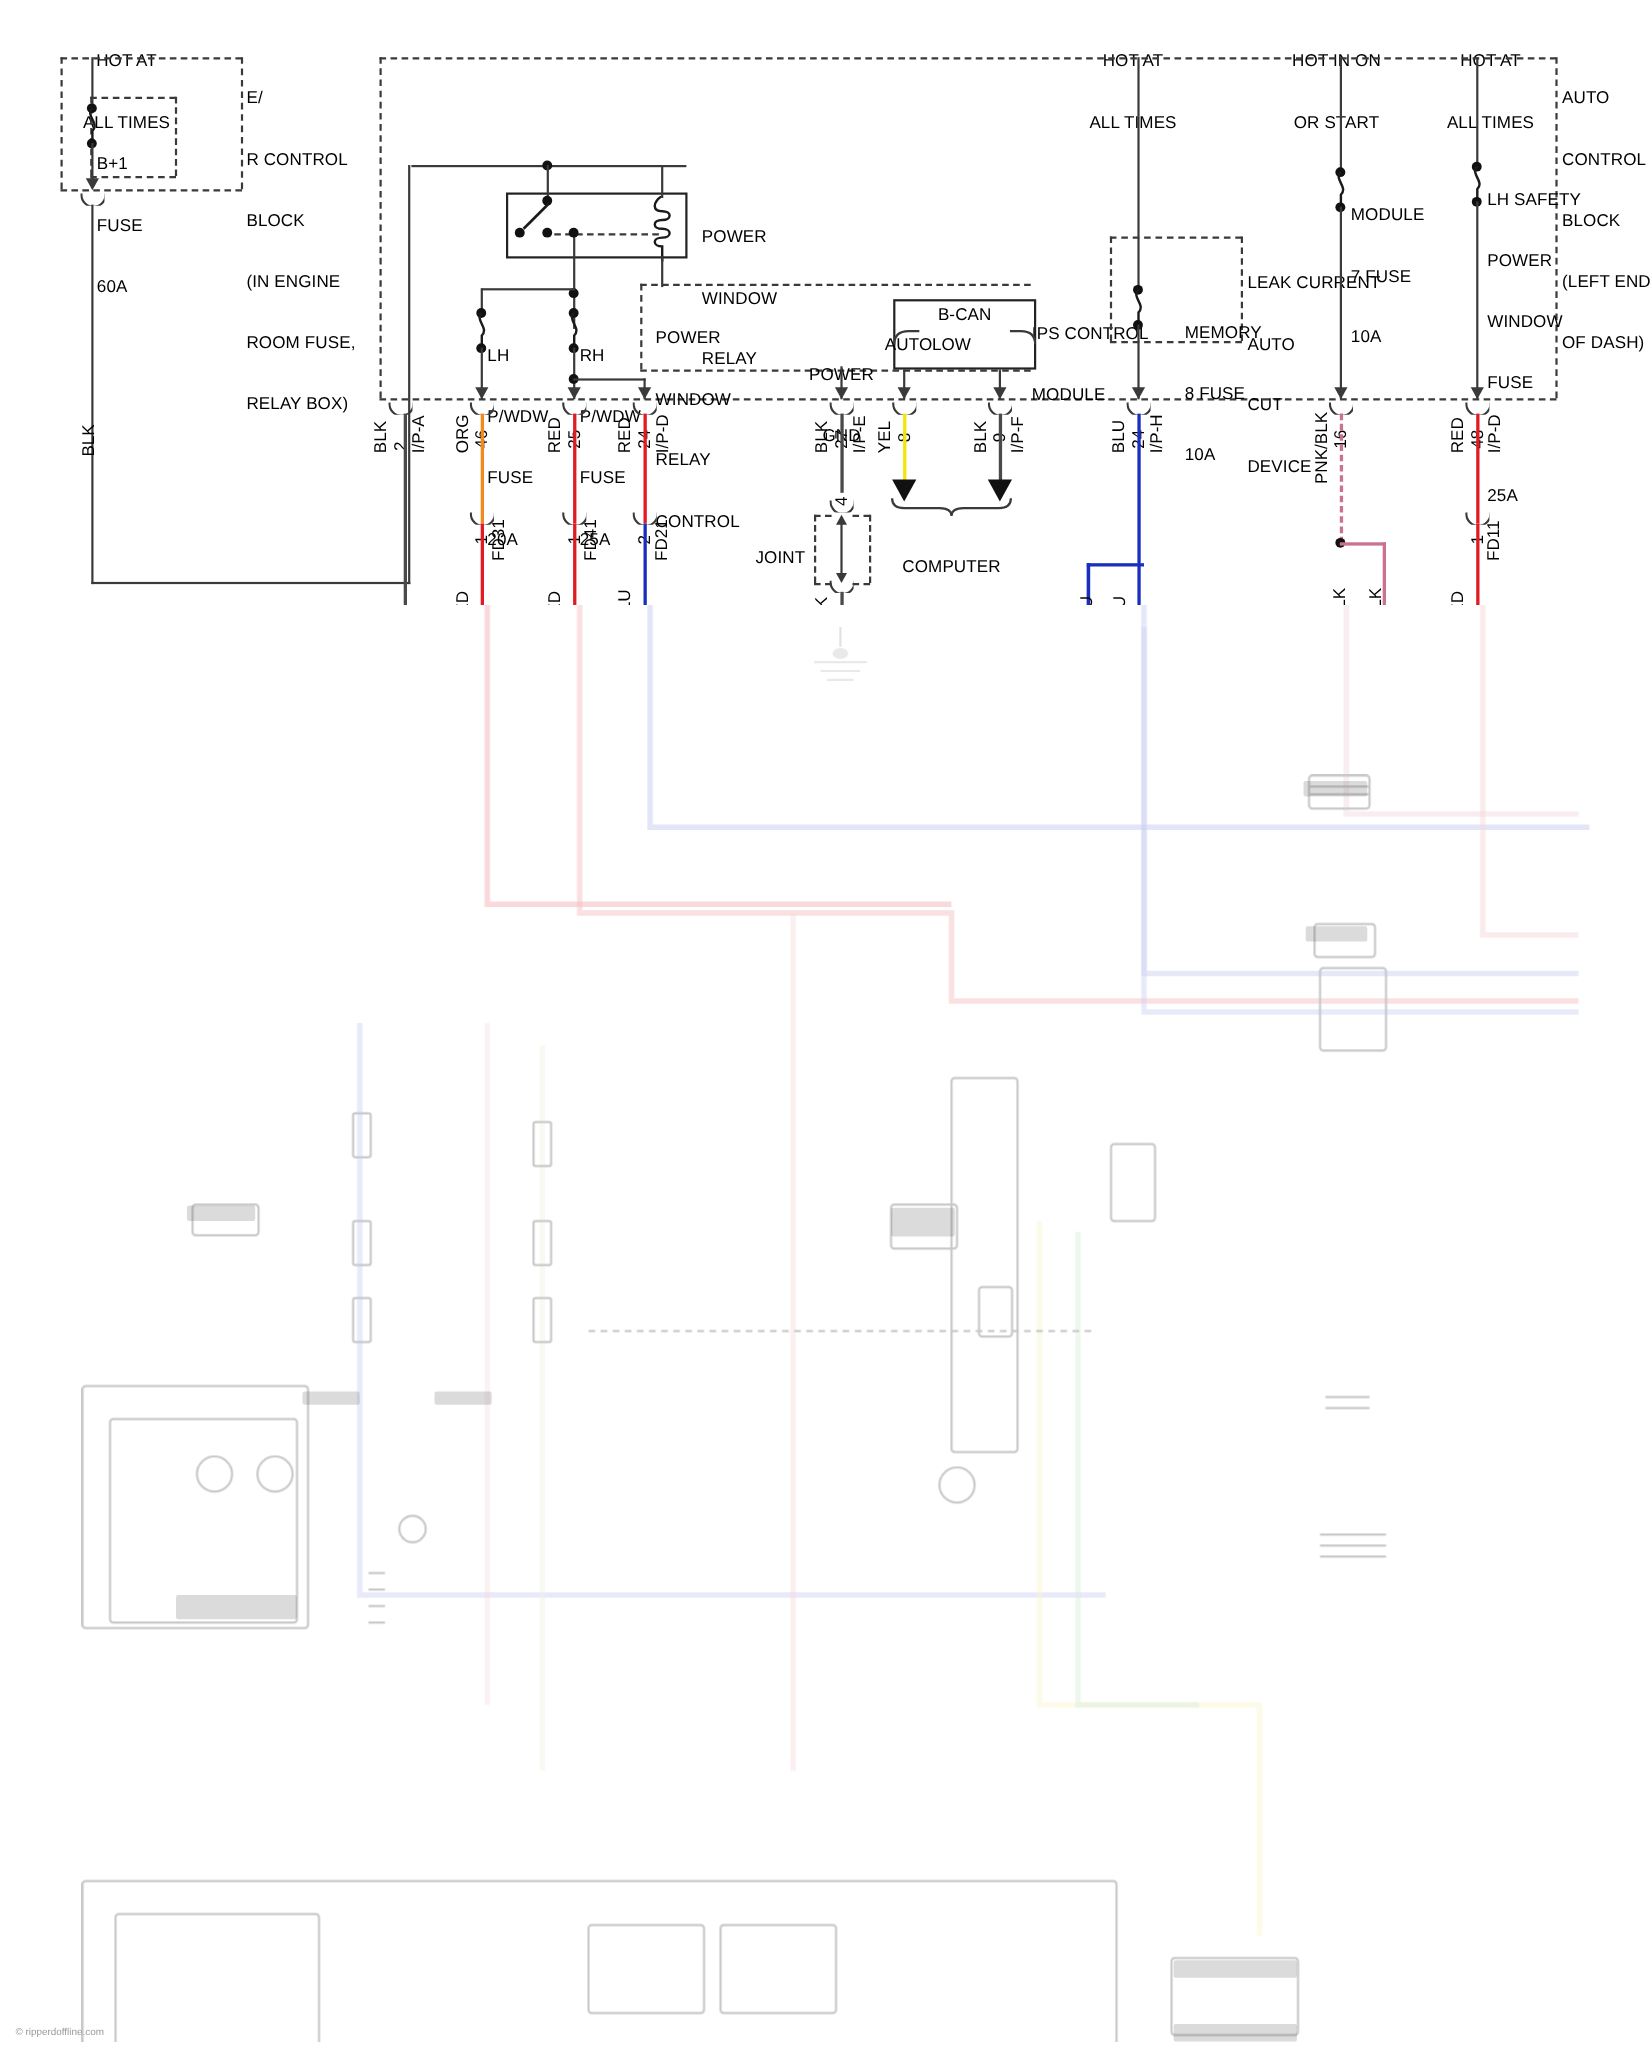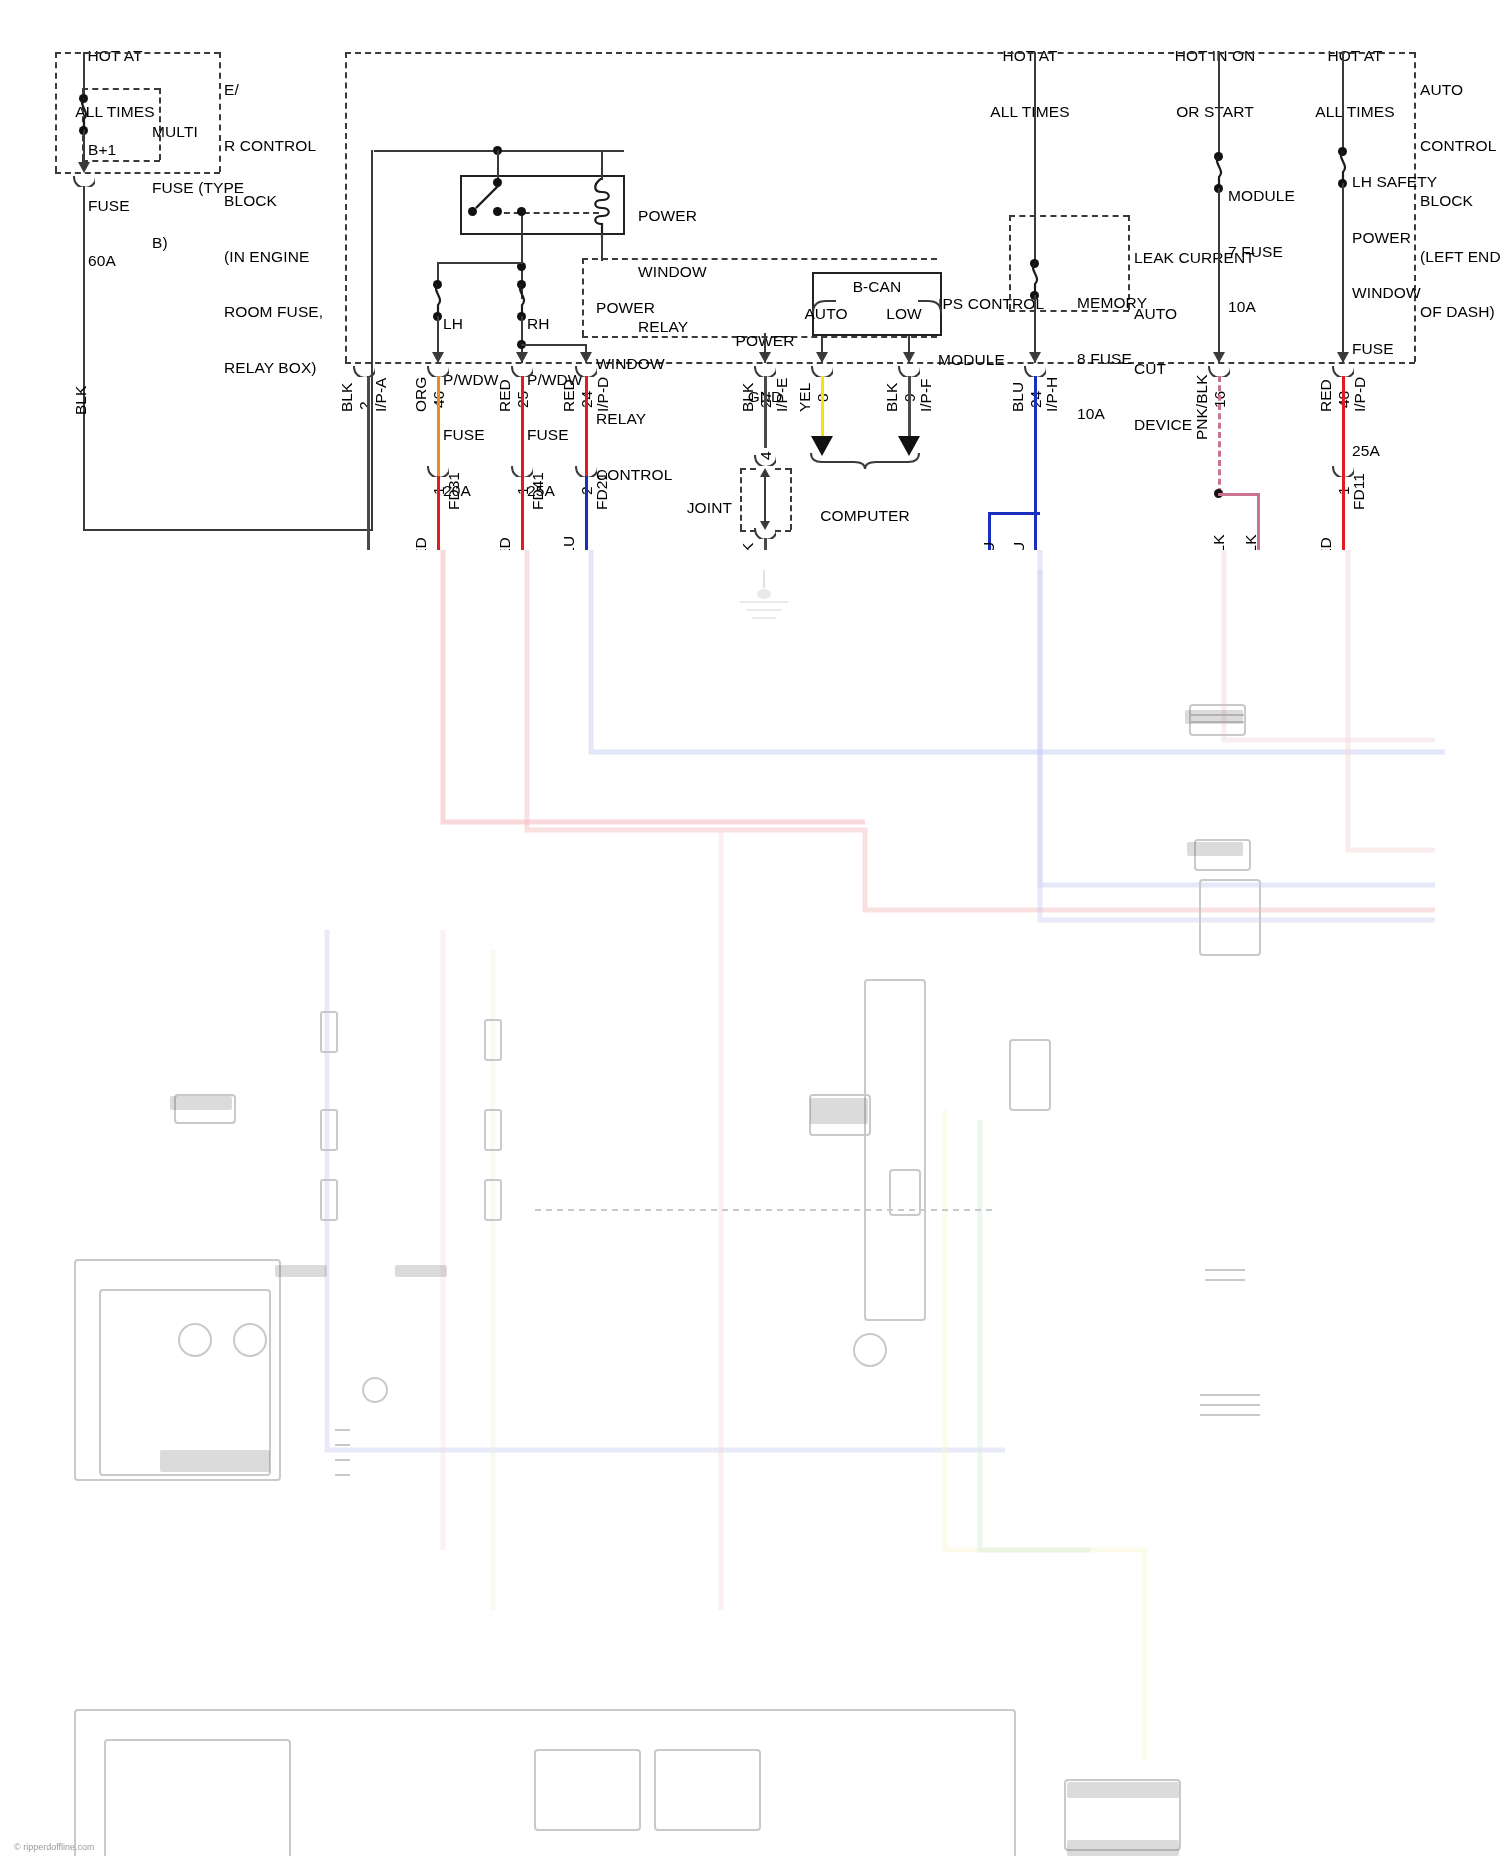--- a/index.html
+++ b/index.html
@@ -74,25 +74,20 @@
       <div>BLOCK</div>
       <div>(IN ENGINE</div>
       <div>ROOM FUSE,</div>
       <div>RELAY BOX)</div>
     </div>
 
     <div class="dash-h" style="left:82px;top:88px;width:78px;"></div>
     <div class="dash-v" style="left:82px;top:88px;height:72px;"></div>
     <div class="dash-h" style="left:82px;top:160px;width:78px;"></div>
     <div class="dash-v" style="left:159px;top:88px;height:72px;"></div>
-    <div class="lbl" style="left:152px;top:86px;">
-      <div>MULTI</div>
-      <div>FUSE (TYPE</div>
-      <div>B)</div>
-    </div>
 
     <div class="wire vw" style="left:83px;top:52px;height:46px;"></div>
     <div class="dot" style="left:79px;top:94px;"></div>
     <div class="fusez" style="left:76px;top:98px;">
       <svg width="16" height="34" viewBox="0 0 16 34">
           <path d="M8 0 C1 7, 15 14, 8 21 L8 34" fill="none" stroke="#1b1b1b" stroke-width="2.2"></path>
         </svg>
     </div>
     <div class="dot" style="left:79px;top:126px;"></div>
     <div class="wire vw" style="left:83px;top:130px;height:40px;"></div>
@@ -212,21 +207,21 @@
     <div class="lbl c" style="left:710px;top:295px;width:110px;">
       <div>POWER</div>
       <div>GND</div>
     </div>
     <div class="wire vw" style="left:764px;top:333px;height:30px;"></div>
     <div class="arrow-d" style="left:759px;top:352px;"></div>
 
     <div class="solid-box" style="left:812px;top:272px;width:130px;height:64px;border-color:#222;"></div>
     <div class="lbl c" style="left:812px;top:278px;width:130px;">B-CAN</div>
     <div class="lbl c" style="left:796px;top:305px;width:60px;">AUTO</div>
-    <div class="lbl c" style="left:874px;top:305px;width:60px;">LOW</div>
+    <div class="lbl c" style="left:835px;top:305px;width:60px;">LOW</div>
     <div class="wire vw" style="left:821px;top:336px;height:27px;"></div>
     <div class="arrow-d" style="left:816px;top:352px;"></div>
     <div class="wire vw" style="left:908px;top:336px;height:27px;"></div>
     <div class="arrow-d" style="left:903px;top:352px;"></div>
 
     <div class="dash-h" style="left:1009px;top:215px;width:120px;"></div>
     <div class="dash-v" style="left:1009px;top:215px;height:95px;"></div>
     <div class="dash-h" style="left:1009px;top:310px;width:120px;"></div>
     <div class="dash-v" style="left:1128px;top:215px;height:95px;"></div>
     <div class="lbl" style="left:1134px;top:212px;">

